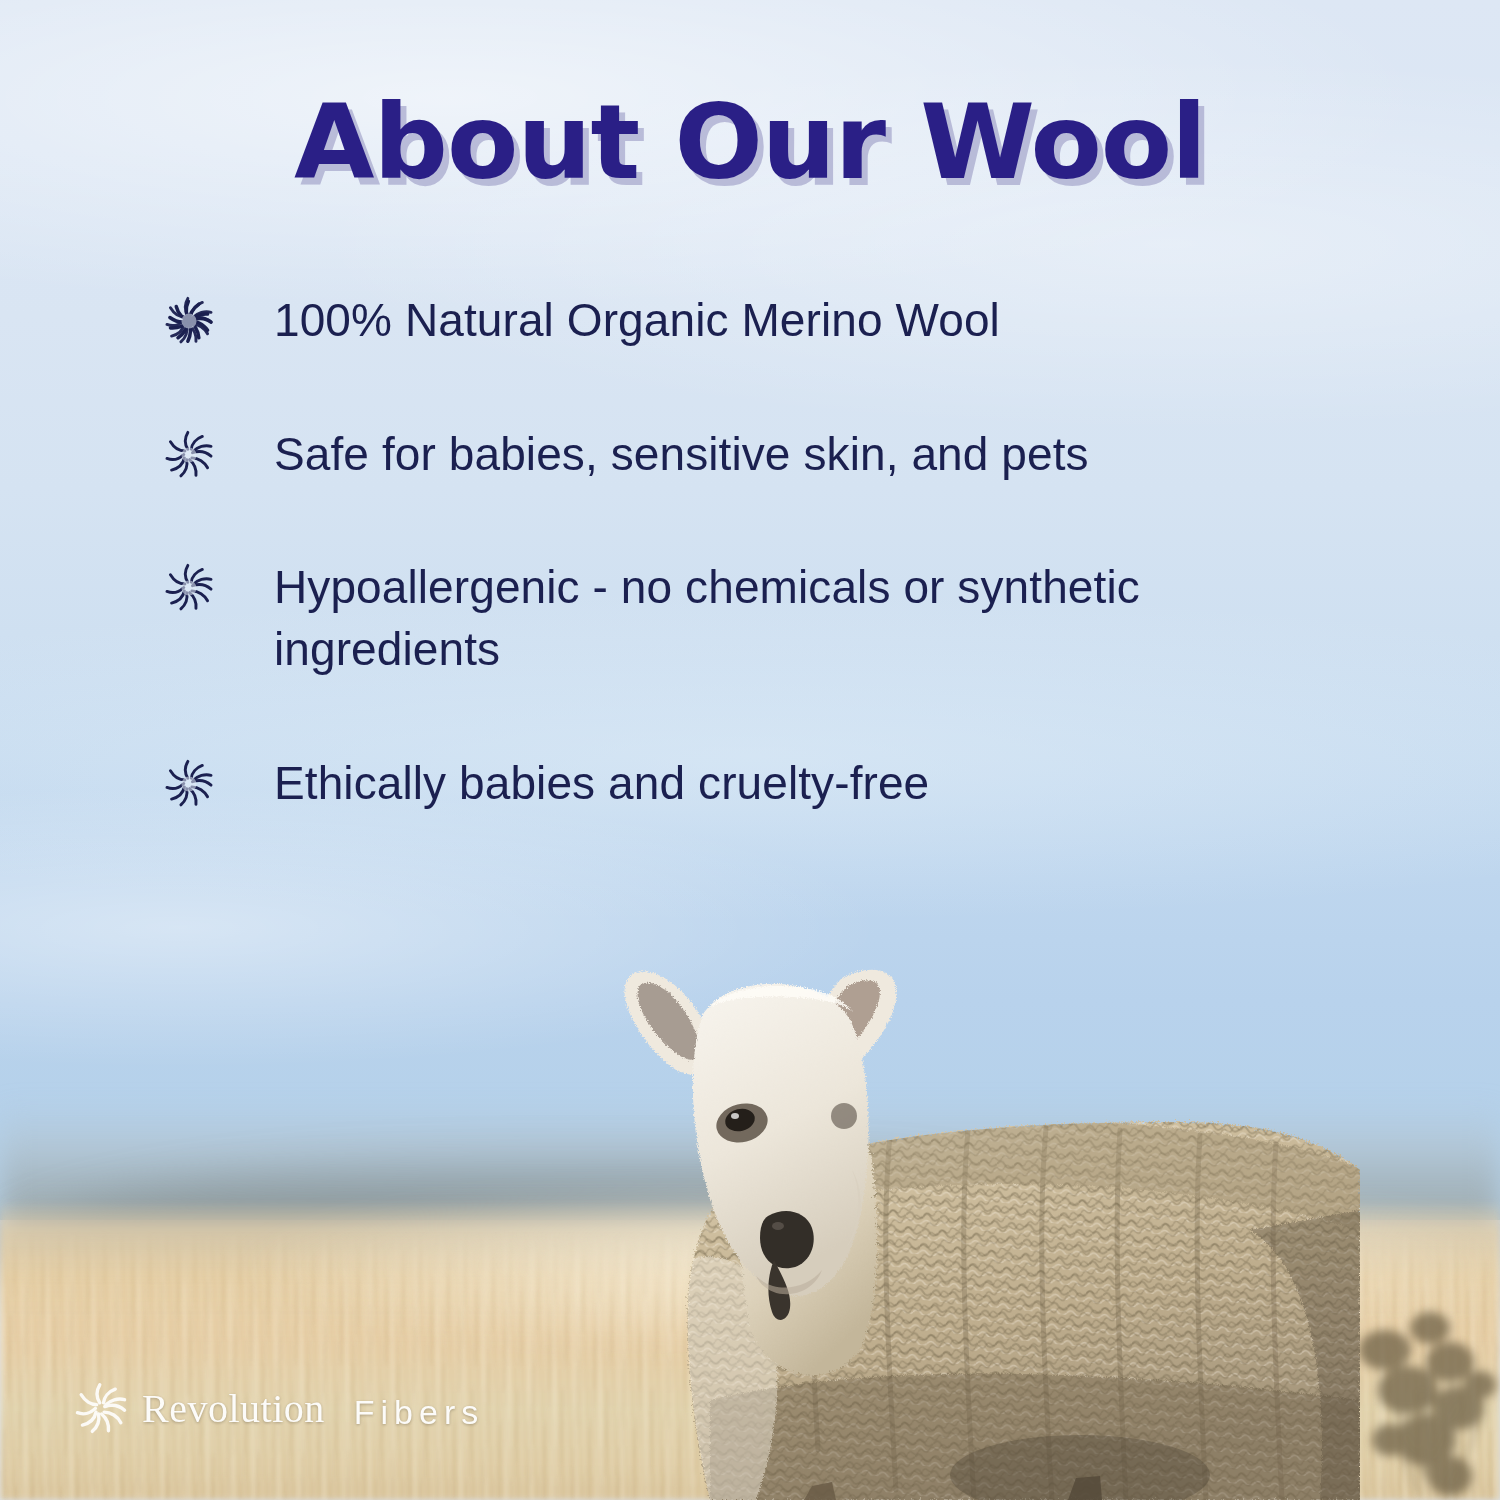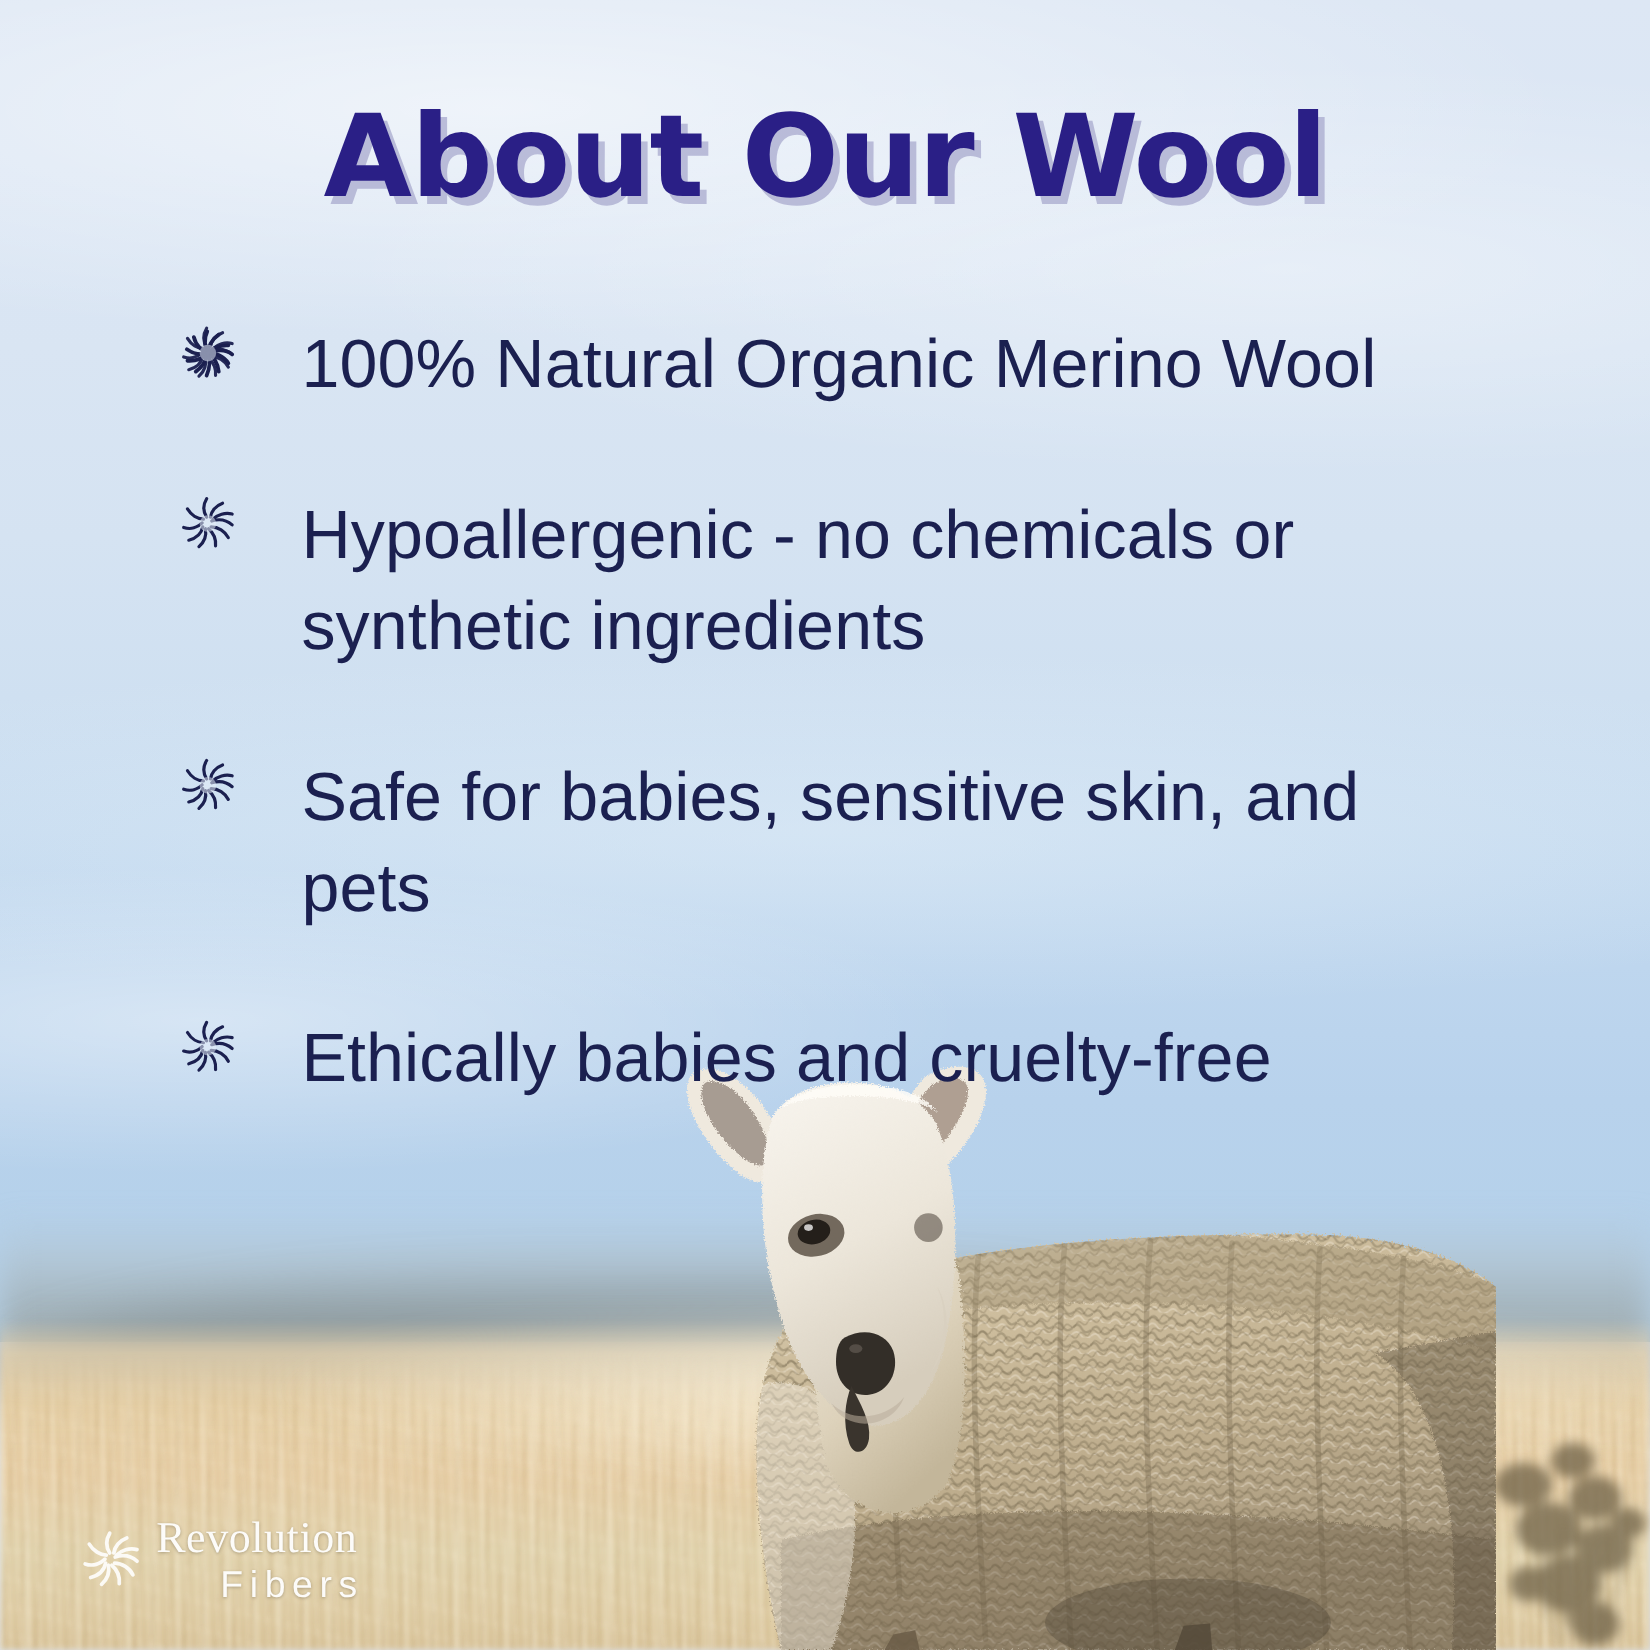--- a/index.html
+++ b/index.html
@@ -138,35 +138,35 @@
   .bullet:last-child{ margin-bottom:0; }
   .bullet-icon{
     flex:0 0 58px;
     width:58px; height:58px;
     margin-right:56px;
     margin-top:2px;
   }
   .bullet-text{
     font-family:"Liberation Sans", sans-serif;
     font-weight:400;
-    font-size:62px;
+    font-size:46px;
     line-height:1.34;
     color:#1b2050;
     letter-spacing:0.1px;
     max-width:1060px;
   }
 
   
   .logo{
     position:absolute; left:70px; top:1378px;
     display:flex; align-items:center;
     opacity:.93;
   }
   .logo-mark{ width:62px; height:62px; margin-right:10px; }
-  .logo-words{ display:flex; flex-direction:column; align-items:flex-end; }
+  .logo-words{ display:flex; flex-direction:row; align-items:flex-end;gap:29px; }
   .logo-word-main{
     font-family:"Liberation Serif", serif;
     font-size:40px;
     color:#ffffff;
     line-height:1;
     letter-spacing:0.5px;
     text-shadow:0 1px 3px rgba(90,80,60,0.45);
   }
   .logo-word-sub{
     font-family:"Liberation Sans", sans-serif;
@@ -405,40 +405,40 @@
           <path d="M46 58 C48 68 45 78 36 86"></path>
           <path d="M42 55 C40 65 32 73 20 76"></path>
           <path d="M41 49 C34 56 23 60 12 56"></path>
           <path d="M43 43 C34 43 24 37 18 27"></path>
           <path d="M48 40 C43 32 42 21 48 11"></path>
           <path d="M54 40 C55 31 62 22 73 18"></path>
           <path d="M58 43 C65 36 77 32 88 35"></path>
         </g>
         <circle cx="50" cy="50" r="13" fill="#e3ecf7" opacity="0.55"></circle>
       </svg>
-      <div class="bullet-text">Hypoallergenic - no chemicals or synthetic ingredients</div>
+      <div class="bullet-text">Safe for babies, sensitive skin, and pets</div>
     </div>
 
     <div class="bullet">
       <svg class="bullet-icon" viewBox="0 0 100 100">
         <g fill="none" stroke="#1b2050" stroke-linecap="round" stroke-width="5">
           <path d="M56 46 C68 42 80 45 88 52"></path>
           <path d="M55 55 C66 55 77 62 82 72"></path>
           <path d="M51 58 C58 64 63 74 62 85"></path>
           <path d="M46 58 C48 68 45 78 36 86"></path>
           <path d="M42 55 C40 65 32 73 20 76"></path>
           <path d="M41 49 C34 56 23 60 12 56"></path>
           <path d="M43 43 C34 43 24 37 18 27"></path>
           <path d="M48 40 C43 32 42 21 48 11"></path>
           <path d="M54 40 C55 31 62 22 73 18"></path>
           <path d="M58 43 C65 36 77 32 88 35"></path>
         </g>
         <circle cx="50" cy="50" r="13" fill="#e3ecf7" opacity="0.55"></circle>
       </svg>
-      <div class="bullet-text">Safe for babies, sensitive skin, and pets</div>
+      <div class="bullet-text">Hypoallergenic - no chemicals or synthetic ingredients</div>
     </div>
 
     <div class="bullet">
       <svg class="bullet-icon" viewBox="0 0 100 100">
         <g fill="none" stroke="#1b2050" stroke-linecap="round" stroke-width="5">
           <path d="M56 46 C68 42 80 45 88 52"></path>
           <path d="M55 55 C66 55 77 62 82 72"></path>
           <path d="M51 58 C58 64 63 74 62 85"></path>
           <path d="M46 58 C48 68 45 78 36 86"></path>
           <path d="M42 55 C40 65 32 73 20 76"></path>

